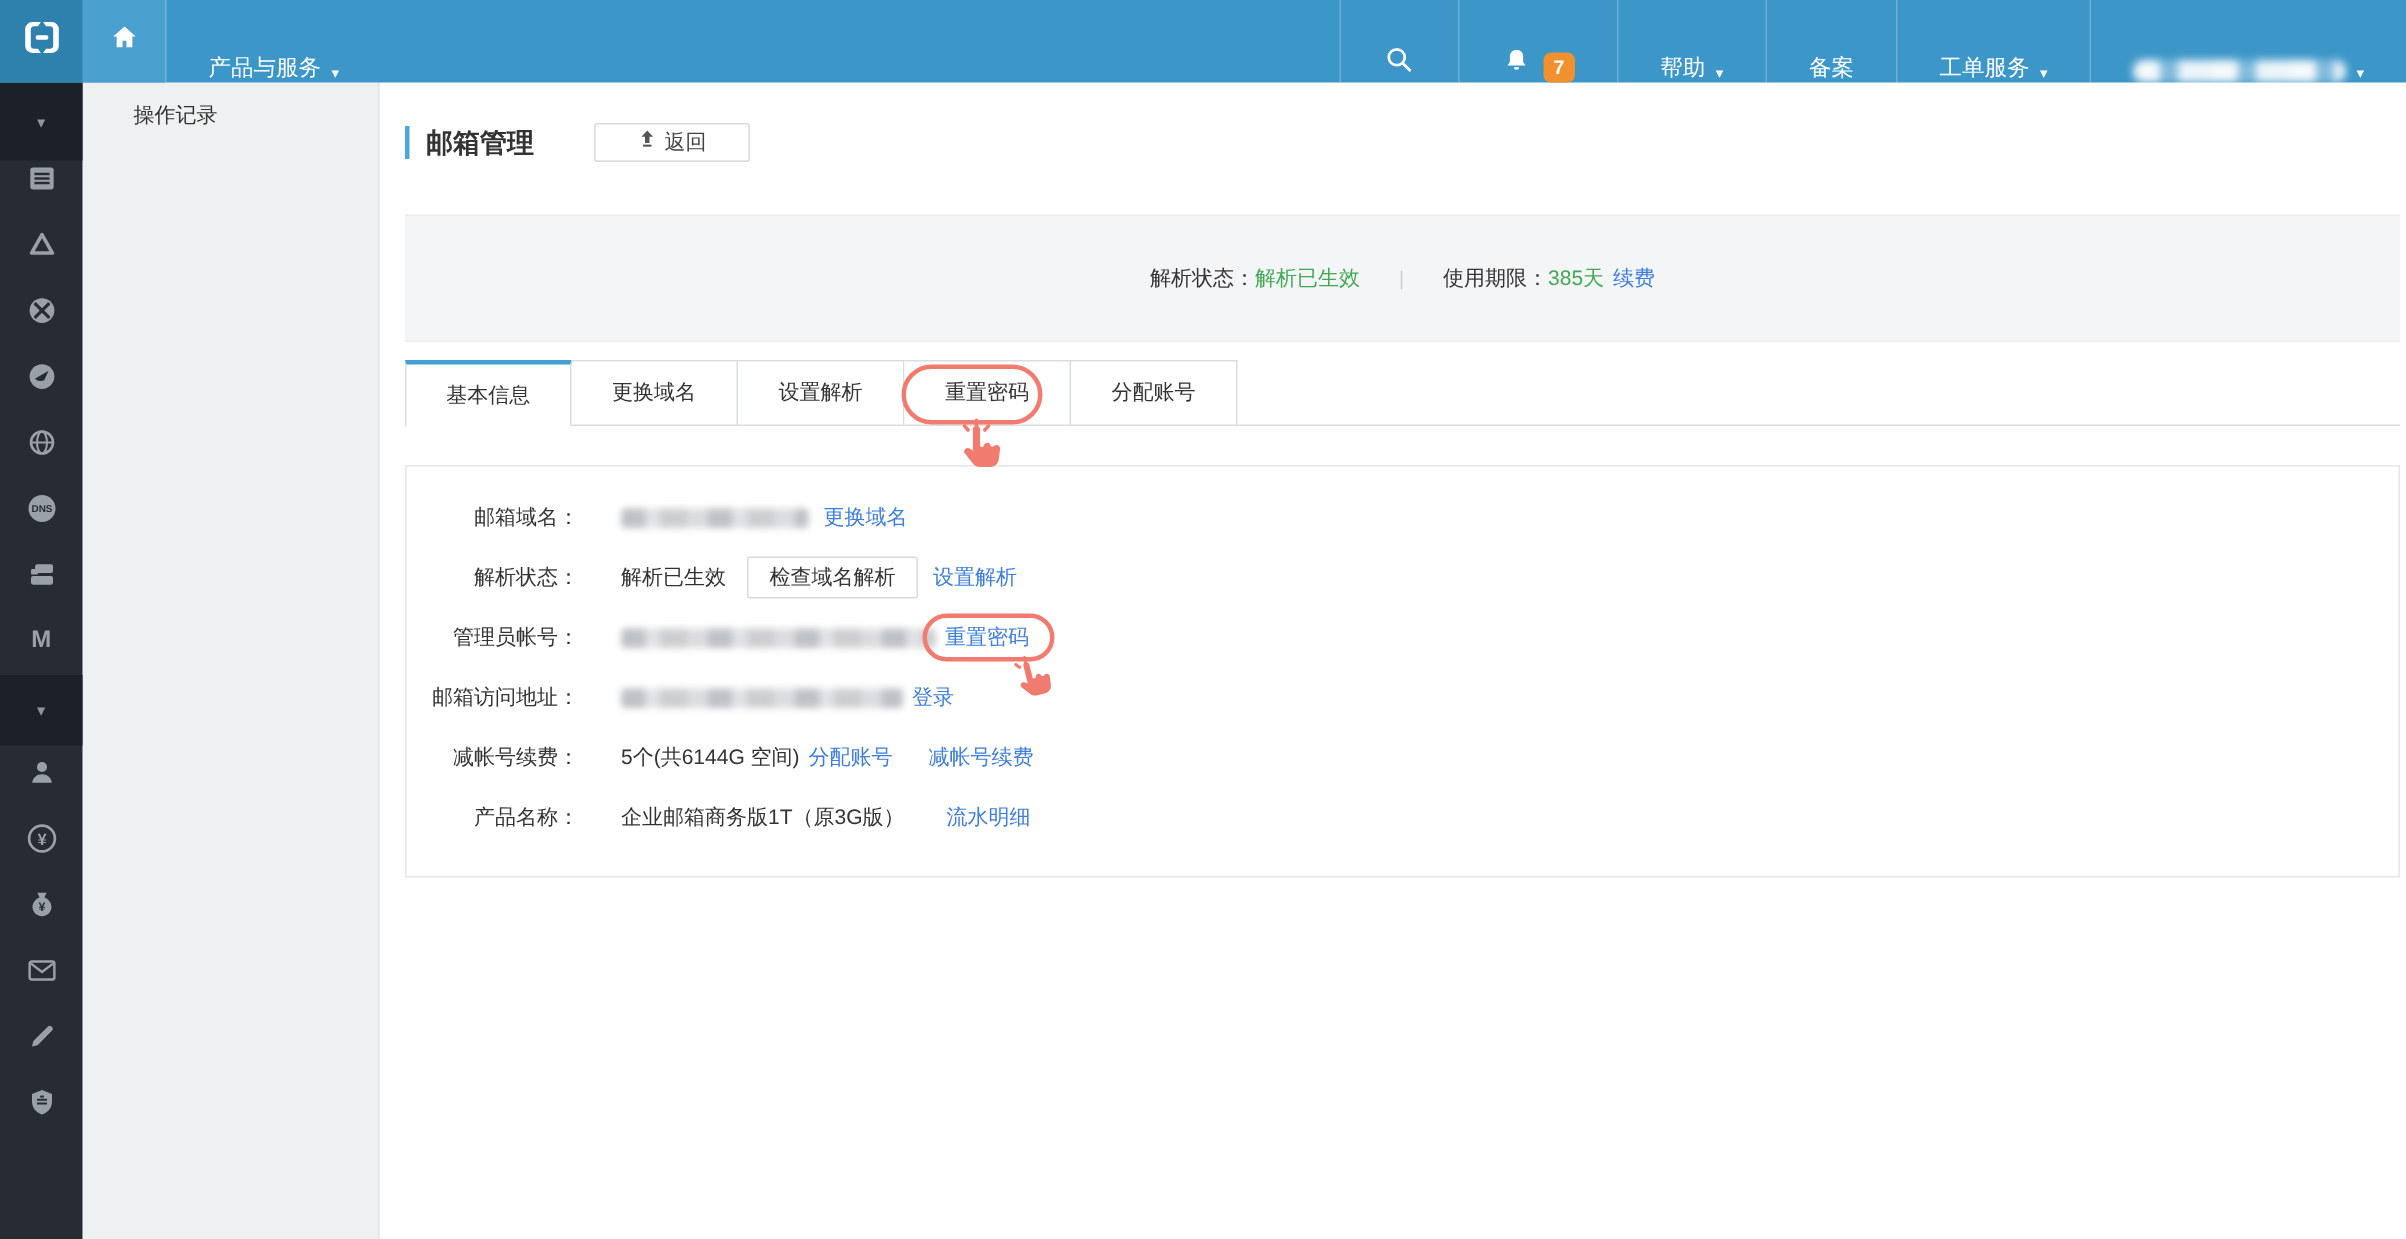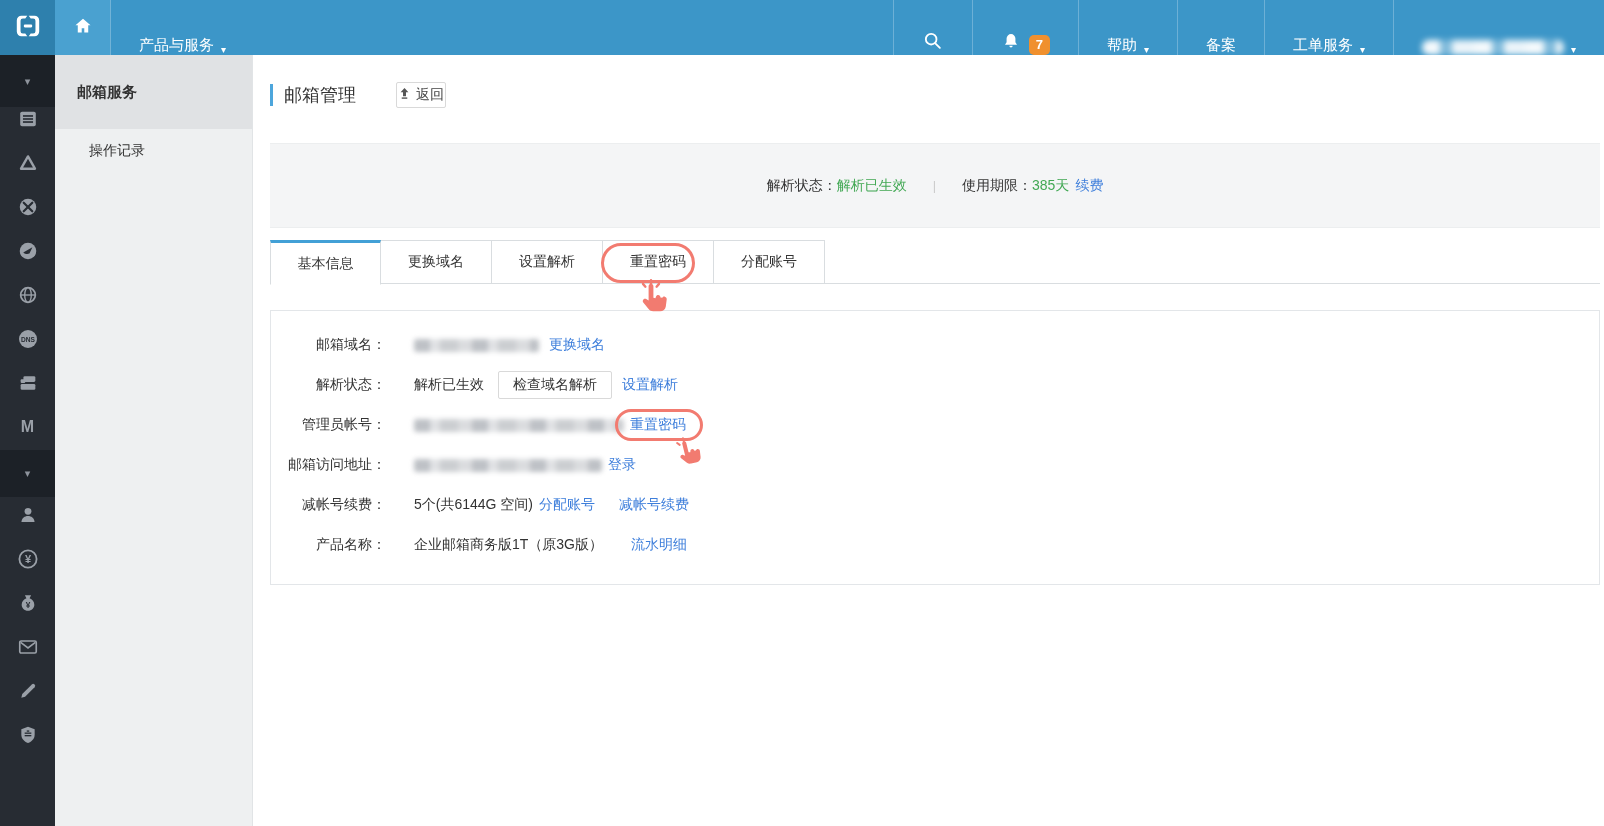--- a/index.html
+++ b/index.html
@@ -32,22 +32,22 @@
   .sidebar { position:absolute; left:55px; top:55px; width:198px; height:771px; background:#eef0f1; border-right:1px solid #e1e4e6; z-index:8; }
   .sidebar-header { height:74px; background:#e0e2e4; display:flex; align-items:center; padding-left:22px; font-size:15px; font-weight:bold; color:#333; }
   .sidebar-item { height:44px; display:flex; align-items:center; padding-left:34px; font-size:14px; color:#333; cursor:pointer; }
   .sidebar-item.active { background:#fff; }
 
   
   .main { position:absolute; left:253px; top:55px; right:0; bottom:0; background:#fff; }
 
   .page-head { position:absolute; left:17px; top:26px; height:28px; display:flex; align-items:center; }
   .title-bar { width:3px; height:22px; background:#4da6dc; margin-right:11px; }
-  .page-title { font-size:18px; font-weight:400; color:#333; }
-  .back-btn { margin-left:40px; height:26px; padding:0 1px; border:1px solid #d9d9d9; background:#fff; display:flex; align-items:center; font-size:14px; color:#444; cursor:pointer; border-radius:2px;font-family:Liberation Serif, serif; }
+  .page-title { font-size:18px; font-weight:700; color:#333; }
+  .back-btn { margin-left:40px; height:26px; padding:0 28px; border:1px solid #d9d9d9; background:#fff; display:flex; align-items:center; font-size:14px; color:#444; cursor:pointer; border-radius:2px;font-family:Liberation Serif, serif; }
   .back-btn svg { margin-right:5px; }
 
   .strip { position:absolute; left:17px; top:88px; width:1330px; height:85px; background:#f4f5f6; border-top:1px solid #eceeef; border-bottom:1px solid #eceeef; display:flex; align-items:center; justify-content:center; font-size:14px; }
   .strip .grp { display:flex; align-items:center; }
   .strip .divider { color:#ccc; margin:0 26px; font-size:13px; }
   .green { color:#42a854; }
   .blue-link { color:#3d7edb; cursor:pointer; }
 
   .tabbar { position:absolute; left:17px; top:185px; width:1330px; height:44px; display:flex; border-bottom:1px solid #d9dde0; }
   .tab { width:111px; height:44px; border:1px solid #d9dde0; border-left:none; background:#fff; display:flex; align-items:center; justify-content:center; font-size:14px; color:#333; cursor:pointer; position:relative; }
@@ -252,21 +252,20 @@
             <rect x="8" y="9" width="8" height="1.6"></rect>
             <rect x="8" y="12" width="8" height="1.6"></rect>
             <rect x="10.5" y="6.5" width="3" height="1.6"></rect>
           </g>
         </svg>
       </span>
   </div>
 </div>
 
 <div class="sidebar">
-  <div class="sidebar-header">邮箱服务</div>
   <div class="sidebar-item">操作记录</div>
 </div>
 
 <div class="main">
 
   <div class="page-head">
     <div class="title-bar"></div>
     <div class="page-title">邮箱管理</div>
     <button class="back-btn">
       <span><svg width="13" height="13" viewBox="0 0 14 14">

